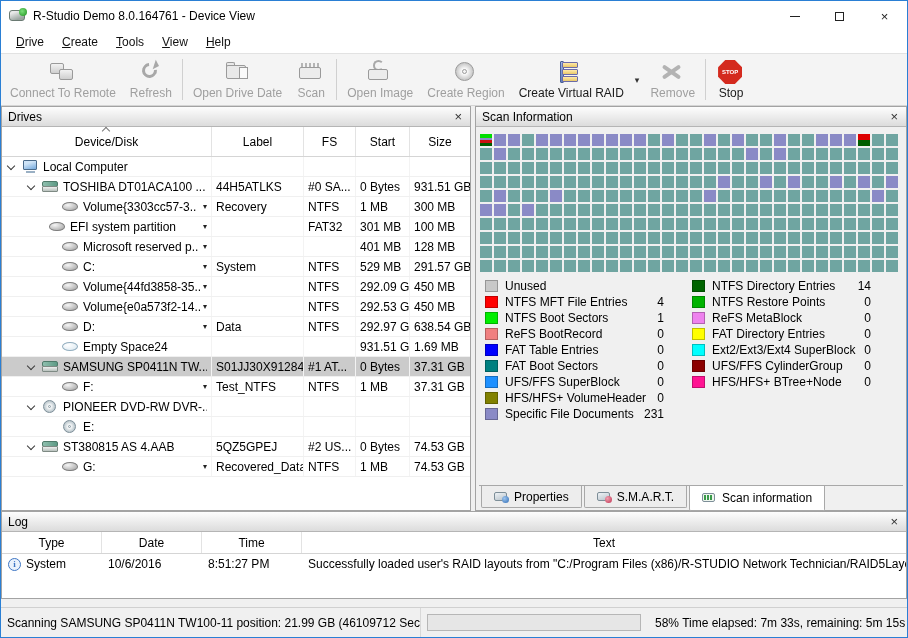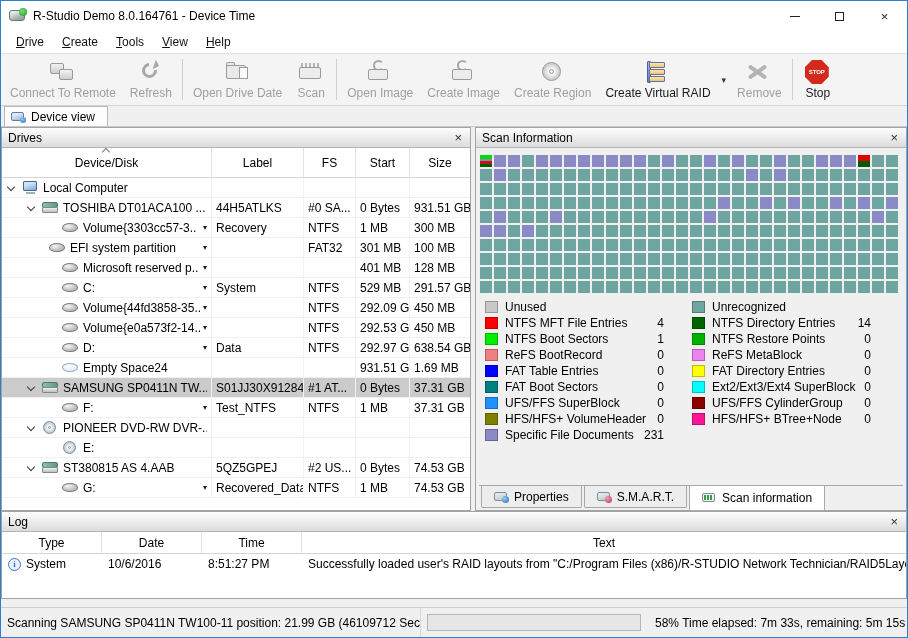--- a/index.html
+++ b/index.html
@@ -195,21 +195,21 @@
 </head>
 <body>
 
 <div class="window">
 
   <div class="titlebar">
     <span class="app-icon">
         <span class="disk"></span>
         <span class="arrow"></span>
       </span>
-    <span class="title-text">R-Studio Demo 8.0.164761 - Device Time</span>
+    <span class="title-text">R-Studio Demo 8.0.164761 - Device View</span>
     <span class="win-controls">
       <span class="wbtn">
           <span class="min-glyph"></span>
         </span>
       <span class="wbtn">
           <span class="max-glyph"></span>
         </span>
       <span class="wbtn">×</span>
     </span>
   </div>
@@ -255,27 +255,20 @@
       </div>
       <div class="tsep"></div>
       <div class="tbtn disabled">
         <span class="ticon i-image">
           <span class="arr"></span>
           <span class="body"></span>
         </span>
         <span class="lbl">Open Image</span>
       </div>
       <div class="tbtn disabled">
-        <span class="ticon i-image">
-          <span class="arr"></span>
-          <span class="body"></span>
-        </span>
-        <span class="lbl">Create Image</span>
-      </div>
-      <div class="tbtn disabled">
         <span class="ticon i-region">
           <span class="disc"></span>
           <span class="hole"></span>
         </span>
         <span class="lbl">Create Region</span>
       </div>
       <div class="tbtn">
         <span class="ticon i-raid">
           <span class="spine"></span>
           <span class="b b1"></span>
@@ -294,29 +287,20 @@
       </div>
       <div class="tsep"></div>
       <div class="tbtn">
         <span class="ticon i-stop">
           <span class="oct">STOP</span>
         </span>
         <span class="lbl">Stop</span>
       </div>
     </div>
 
-  <div class="tabstrip" id="tabstrip">
-      <div class="view-tab">
-        <span class="vt-icon">
-          <span class="scr"></span>
-          <span class="dot"></span>
-        </span>
-        <span>Device view</span>
-      </div>
-    </div>
 
   <div class="main">
 
     <div class="panel drives-panel">
       <div class="panel-hd">
         <span>Drives</span>
         <span class="close">×</span>
       </div>
       <div class="dt-head" id="drives-head">
           <div class="hc c-name">
@@ -915,25 +899,20 @@
                 <span class="leg-lab">HFS/HFS+ VolumeHeader</span>
                 <span class="leg-cnt">0</span>
               </div>
               <div class="leg-item">
                 <span class="leg-sw" style="background: rgb(138, 138, 198);"></span>
                 <span class="leg-lab">Specific File Documents</span>
                 <span class="leg-cnt">231</span>
               </div>
             </div>
           <div class="leg-col" id="legend-right">
-              <div class="leg-item">
-                <span class="leg-sw" style="background: rgb(111, 165, 161);"></span>
-                <span class="leg-lab">Unrecognized</span>
-                <span class="leg-cnt"></span>
-              </div>
               <div class="leg-item">
                 <span class="leg-sw" style="background: rgb(0, 100, 0);"></span>
                 <span class="leg-lab">NTFS Directory Entries</span>
                 <span class="leg-cnt">14</span>
               </div>
               <div class="leg-item">
                 <span class="leg-sw" style="background: rgb(0, 179, 0);"></span>
                 <span class="leg-lab">NTFS Restore Points</span>
                 <span class="leg-cnt">0</span>
               </div>

